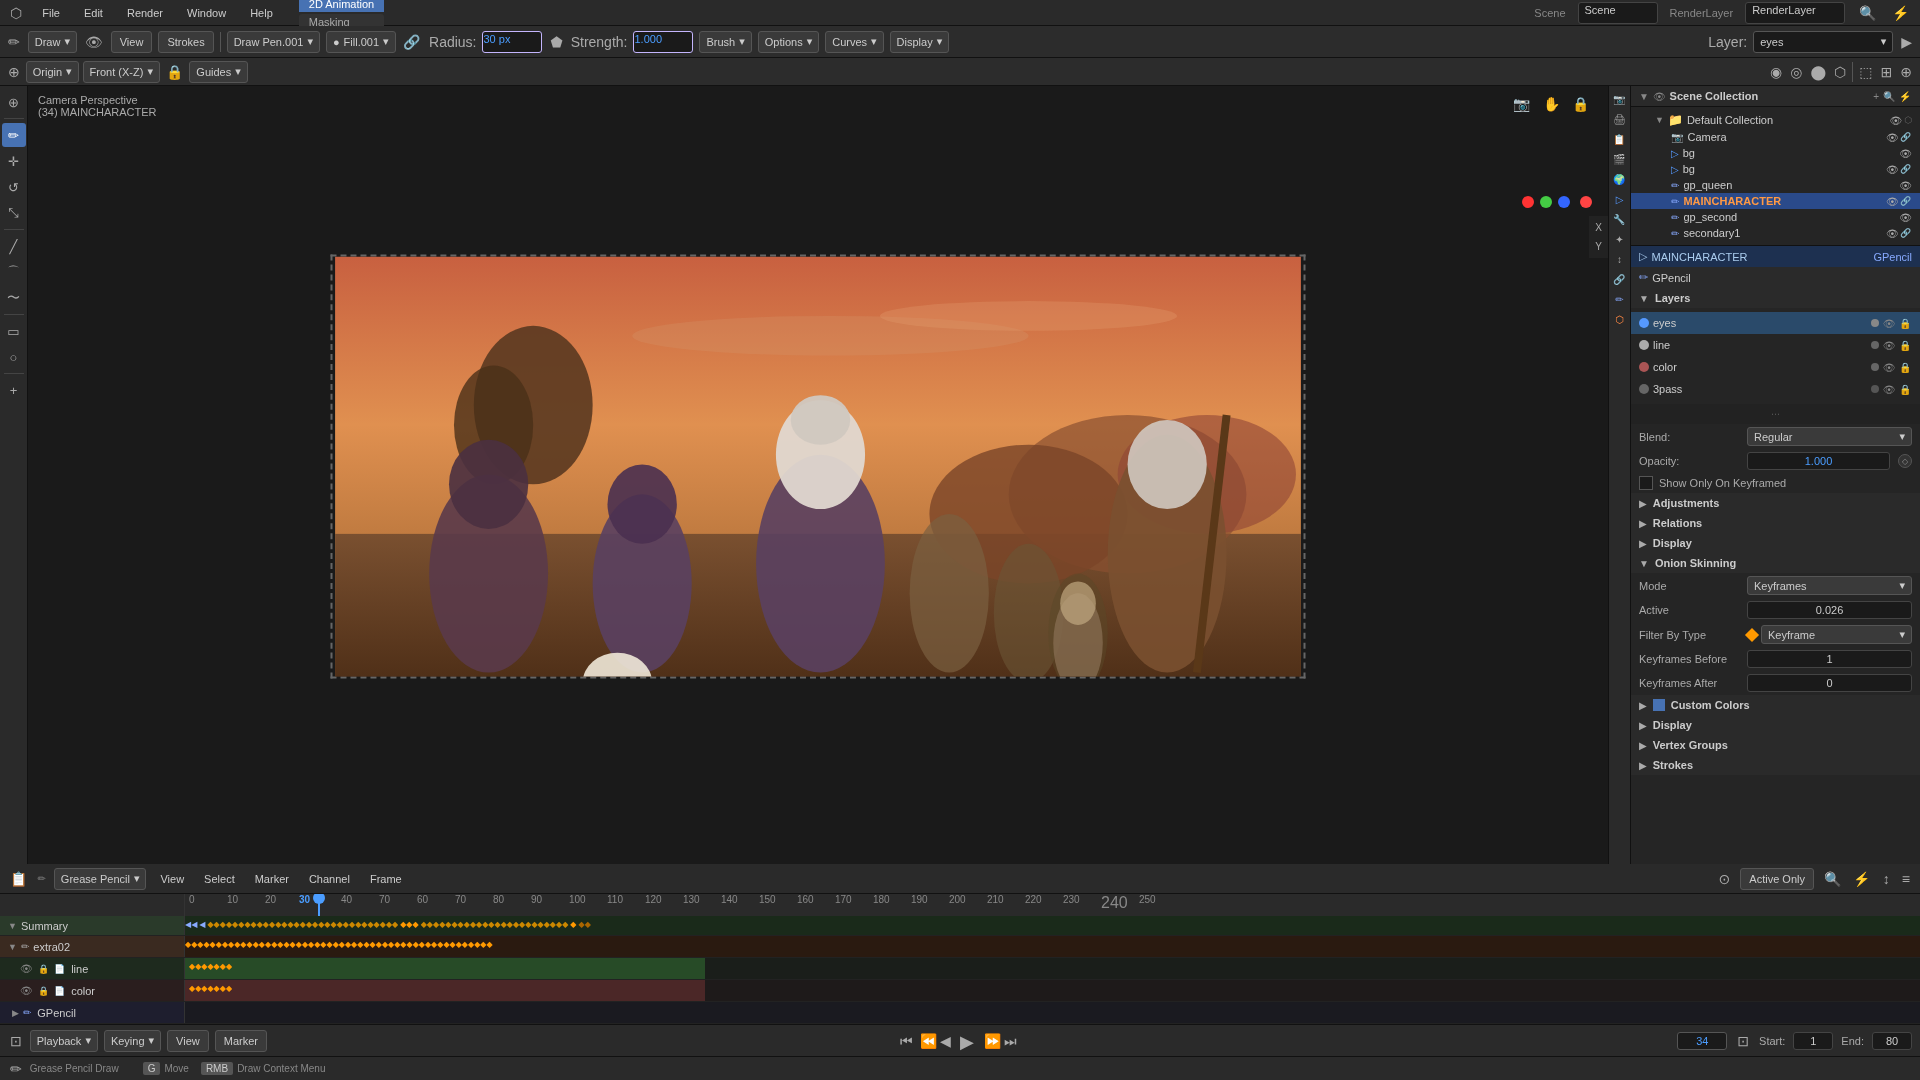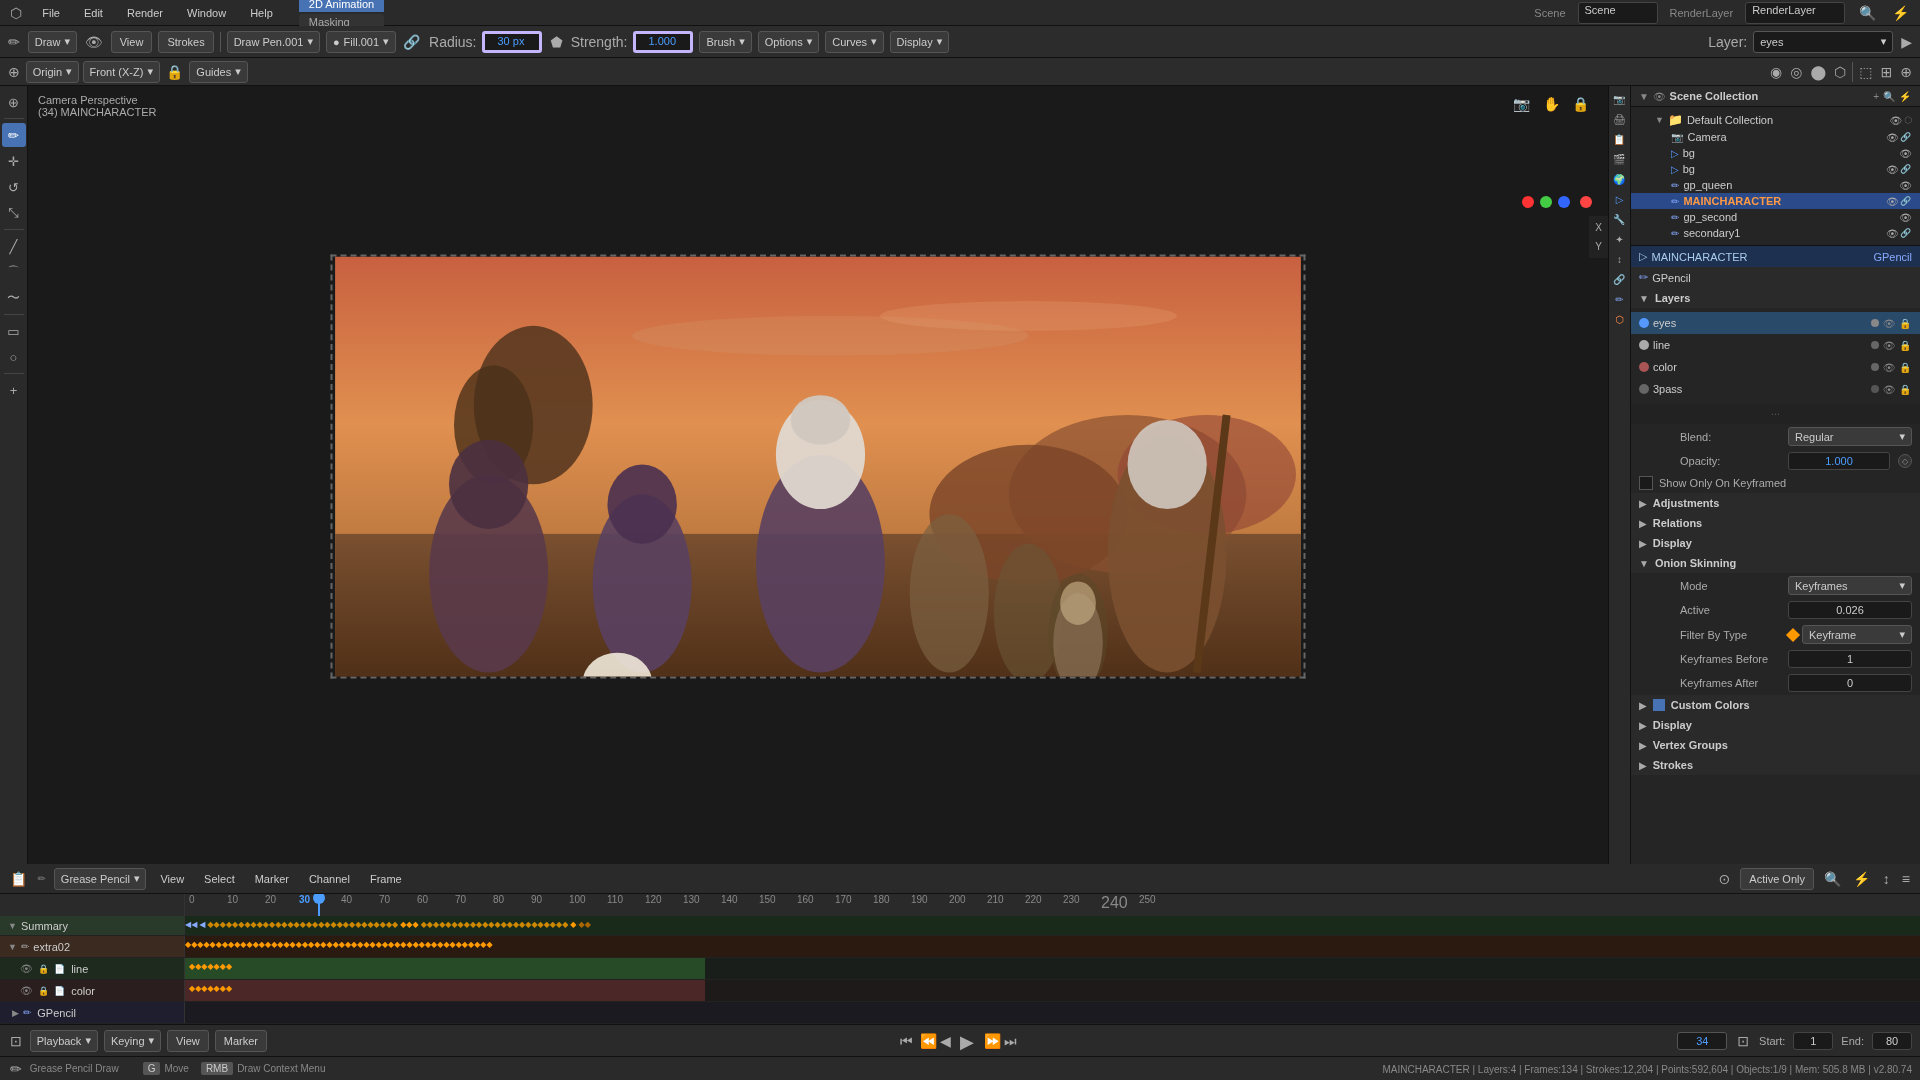--- a/index.html
+++ b/index.html
@@ -82,23 +82,23 @@
       background: #1a1a1a;
       border: 1px solid #444;
       color: #ccc;
       padding: 1px 6px;
       border-radius: 3px;
       font-size: 11px;
       height: 22px;
     }
     .tool-number {
       background: #1a1a1a;
-      border: 3px solid #c4b5fd;
+      border: 1px solid #c4b5fd;
       color: #4b9dff;
-      padding: 1px 12px;
+      padding: 1px 0;
       border-radius: 3px;
       font-size: 11px;
       width: 60px;
       height: 22px;
     }
     .tool-dropdown {
       background: #3a3a3a;
       border: 1px solid #555;
       color: #ccc;
       padding: 1px 6px;
@@ -253,21 +253,20 @@
     .layer-name { flex: 1; font-size: 11px; color: #ccc; }
     .layer-dot { width: 8px; height: 8px; border-radius: 50%; background: #888; }
     .layer-icon { font-size: 10px; color: #888; cursor: pointer; }
 
     
     .prop-row {
       display: flex;
       align-items: center;
       padding: 3px 8px;
       gap: 8px;
-      margin-left: 41px;
     }
     .prop-label { color: #aaa; font-size: 11px; width: 100px; }
     .prop-value {
       flex: 1;
       background: #1a1a1a;
       border: 1px solid #444;
       color: #ccc;
       padding: 2px 6px;
       border-radius: 3px;
       font-size: 11px;
@@ -1163,18 +1162,15 @@
       <span class="status-item">Grease Pencil Draw</span>
     </div>
     <div style="display:flex;align-items:center;gap:4px;">
       <div style="background:#555;padding:1px 5px;border-radius:2px;font-size:10px;color:#ccc;">G</div>
       <span class="status-item">Move</span>
     </div>
     <div style="display:flex;align-items:center;gap:4px;">
       <div style="background:#555;padding:1px 5px;border-radius:2px;font-size:10px;color:#ccc;">RMB</div>
       <span class="status-item">Draw Context Menu</span>
     </div>
-    <div style="flex:1;text-align:right;">
-      <span class="status-item">MAINCHARACTER | Layers:4 | Frames:134 | Strokes:12,204 | Points:592,604 | Objects:1/9 | Mem: 505.8 MB | v2.80.74</span>
-    </div>
   </div>
 
 </div>
 
 </body></html>

